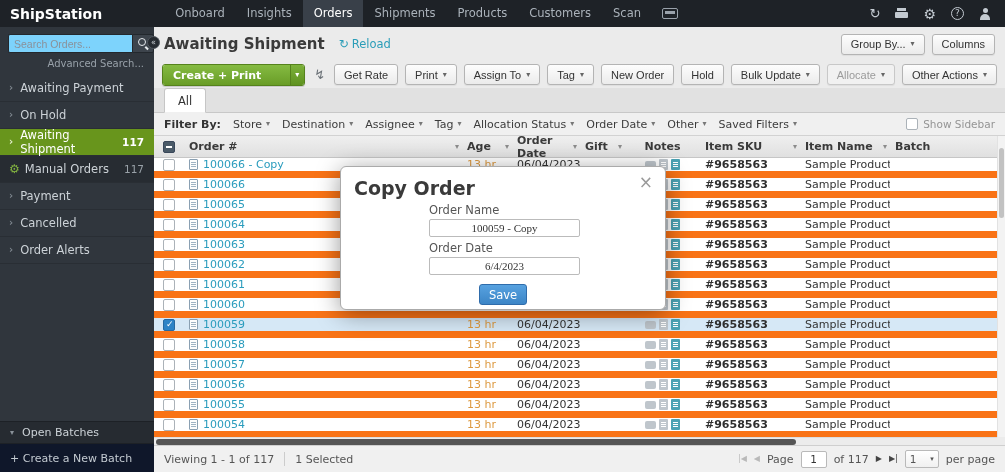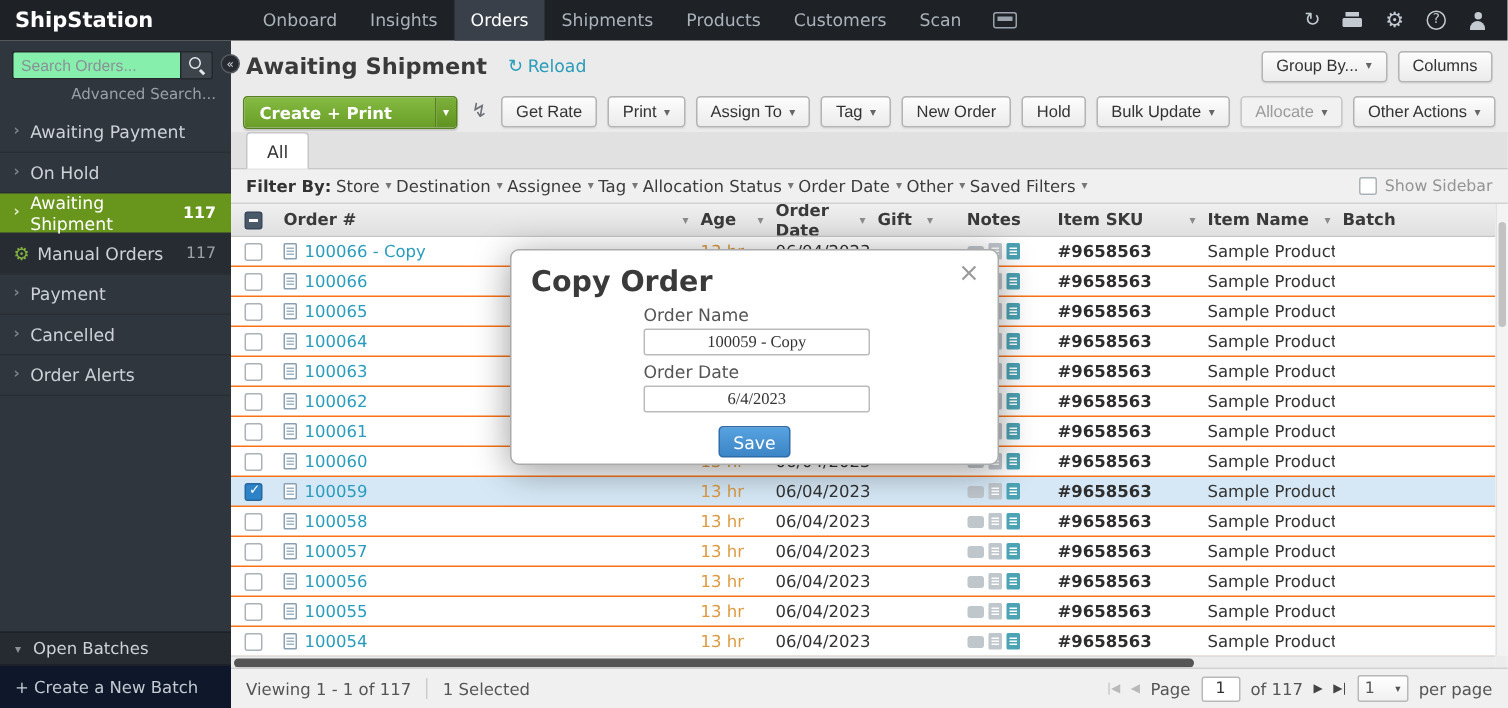--- a/index.html
+++ b/index.html
@@ -22,21 +22,21 @@
   .printer-glyph{position:relative;width:13px;height:11px;display:inline-block}
   .printer-glyph::before{content:"";position:absolute;left:2px;top:0;width:9px;height:3px;background:#c3cad1}
   .printer-glyph::after{content:"";position:absolute;left:0;top:4px;width:13px;height:6px;background:#c3cad1;border-radius:1px}
   .person-glyph{position:relative;width:12px;height:12px;display:inline-block}
   .person-glyph::before{content:"";position:absolute;left:3.5px;top:0;width:5px;height:5px;border-radius:50%;background:#c3cad1}
   .person-glyph::after{content:"";position:absolute;left:1px;top:6px;width:10px;height:6px;border-radius:5px 5px 0 0;background:#c3cad1}
 
   
   .sidebar{position:absolute;left:0;top:27px;width:154px;height:445px;background:#30363d;z-index:20}
   .search-row{display:flex;padding:7px 0 3px 8px}
-  .search-input{width:112px;height:19px;border:1px solid #23282d;border-right:none;background:#86efac;
+  .search-input{width:124px;height:19px;border:1px solid #23282d;border-right:none;background:#7dd3fc;
     color:#555;font-size:10.5px;padding:0 5px;border-radius:2px 0 0 2px;outline:none}
   .search-input::placeholder{color:#8a9199}
   .search-btn{width:22px;height:19px;background:#3d444c;border:1px solid #23282d;border-radius:0 2px 2px 0;
     display:flex;align-items:center;justify-content:center;cursor:pointer}
   .search-glyph{position:relative;width:11px;height:11px;display:inline-block}
   .search-glyph::before{content:"";position:absolute;left:0;top:0;width:6px;height:6px;border:1.5px solid #e6eaed;border-radius:50%}
   .search-glyph::after{content:"";position:absolute;left:8px;top:8px;width:4px;height:1.5px;background:#e6eaed;transform:rotate(45deg);transform-origin:0 0}
   .advanced-search{display:block;text-align:right;color:#98a1a9;font-size:10px;padding:2px 10px 6px 0;cursor:pointer}
   .side-item{display:flex;align-items:center;height:27px;padding:0 10px 0 9px;color:#ccd2d7;
     font-size:11.5px;border-bottom:1px solid #292e34;cursor:pointer}
@@ -84,21 +84,21 @@
     color:#fff;display:flex;align-items:center;justify-content:center;font-size:8px}
   .bolt-icon{color:#6b7177;font-size:13px;margin:0 2px;cursor:pointer}
   .bolt-icon::before{content:"↯"}
 
   .tabstrip{position:absolute;left:0;top:61px;right:0;height:25px;background:#e1e1e1;border-bottom:1px solid #c8c8c8}
   .tab{position:absolute;left:10px;bottom:-1px;height:25px;display:inline-flex;align-items:center;padding:0 13px;
     background:#fff;border:1px solid #c6c6c6;border-bottom:1px solid #f0f0f0;border-radius:3px 3px 0 0;
     font-size:11.5px;color:#333;cursor:pointer}
 
   .filterbar{position:absolute;left:0;top:86px;right:0;height:23px;background:#f0f0f0;border-bottom:1px solid #d2d2d2;
-    display:flex;align-items:center;padding:0 10px;gap:3px}
+    display:flex;align-items:center;padding:0 10px;gap:12px}
   .fb-label{font-weight:bold;color:#333}
   .filter-item{color:#3c3c3c;display:inline-flex;align-items:center;gap:4px;cursor:pointer;white-space:nowrap}
   .filter-item .fcaret{font-size:8px;color:#777;line-height:1}
   .fcaret::before{content:"▾"}
   .show-sidebar{margin-left:auto;display:flex;align-items:center;gap:5px;color:#949494;font-size:10.5px}
 
   .cb{display:inline-block;width:12px;height:12px;background:#fff;border:1px solid #abb2b8;border-radius:2px;position:relative;cursor:pointer}
   .cb.indeterminate{background:#4a5a68;border-color:#39475a}
   .cb.indeterminate::before{content:"";position:absolute;left:2px;top:4px;width:6px;height:2px;background:#fff}
 
@@ -113,21 +113,21 @@
   .c-date{width:68px}
   .c-gift{width:45px}
   .c-notes{width:75px;justify-content:center;gap:3px}
   .c-sku{width:100px}
   .c-name{width:90px}
   .c-batch{flex:1}
   .colcaret{position:absolute;right:3px;font-size:8px;color:#8b8b8b;line-height:1}
   .colcaret::before{content:"▾"}
 
   .tbody{position:absolute;left:0;top:22px;right:8px;bottom:8px;overflow:hidden}
-  .order-row{display:flex;height:20px;align-items:center;border-bottom:1px solid #f97316;background:#fff;cursor:pointer}
+  .order-row{display:flex;height:20px;align-items:center;border-bottom:7px solid #f97316;background:#fff;cursor:pointer}
   .order-row.selected{background:#d6e8f6}
   .order-row.selected .cb{background:#2d83c6;border-color:#2668a0}
   .order-row.selected .cb::before{content:"✓";position:absolute;left:2px;top:-1px;color:#fff;font-size:9px}
   .order-link{color:#2a9cbd;text-decoration:none;cursor:pointer;white-space:nowrap}
   .age-text{color:#dd9a41}
   .sku-text{font-weight:bold;color:#2e2e2e}
   .name-text{color:#333;white-space:nowrap}
 
   .doc-icon{display:inline-block;width:9px;height:11px;border:1px solid #8aa0b2;background:#fdfdfd;
     border-radius:1px;margin-right:5px;position:relative;flex:none}

